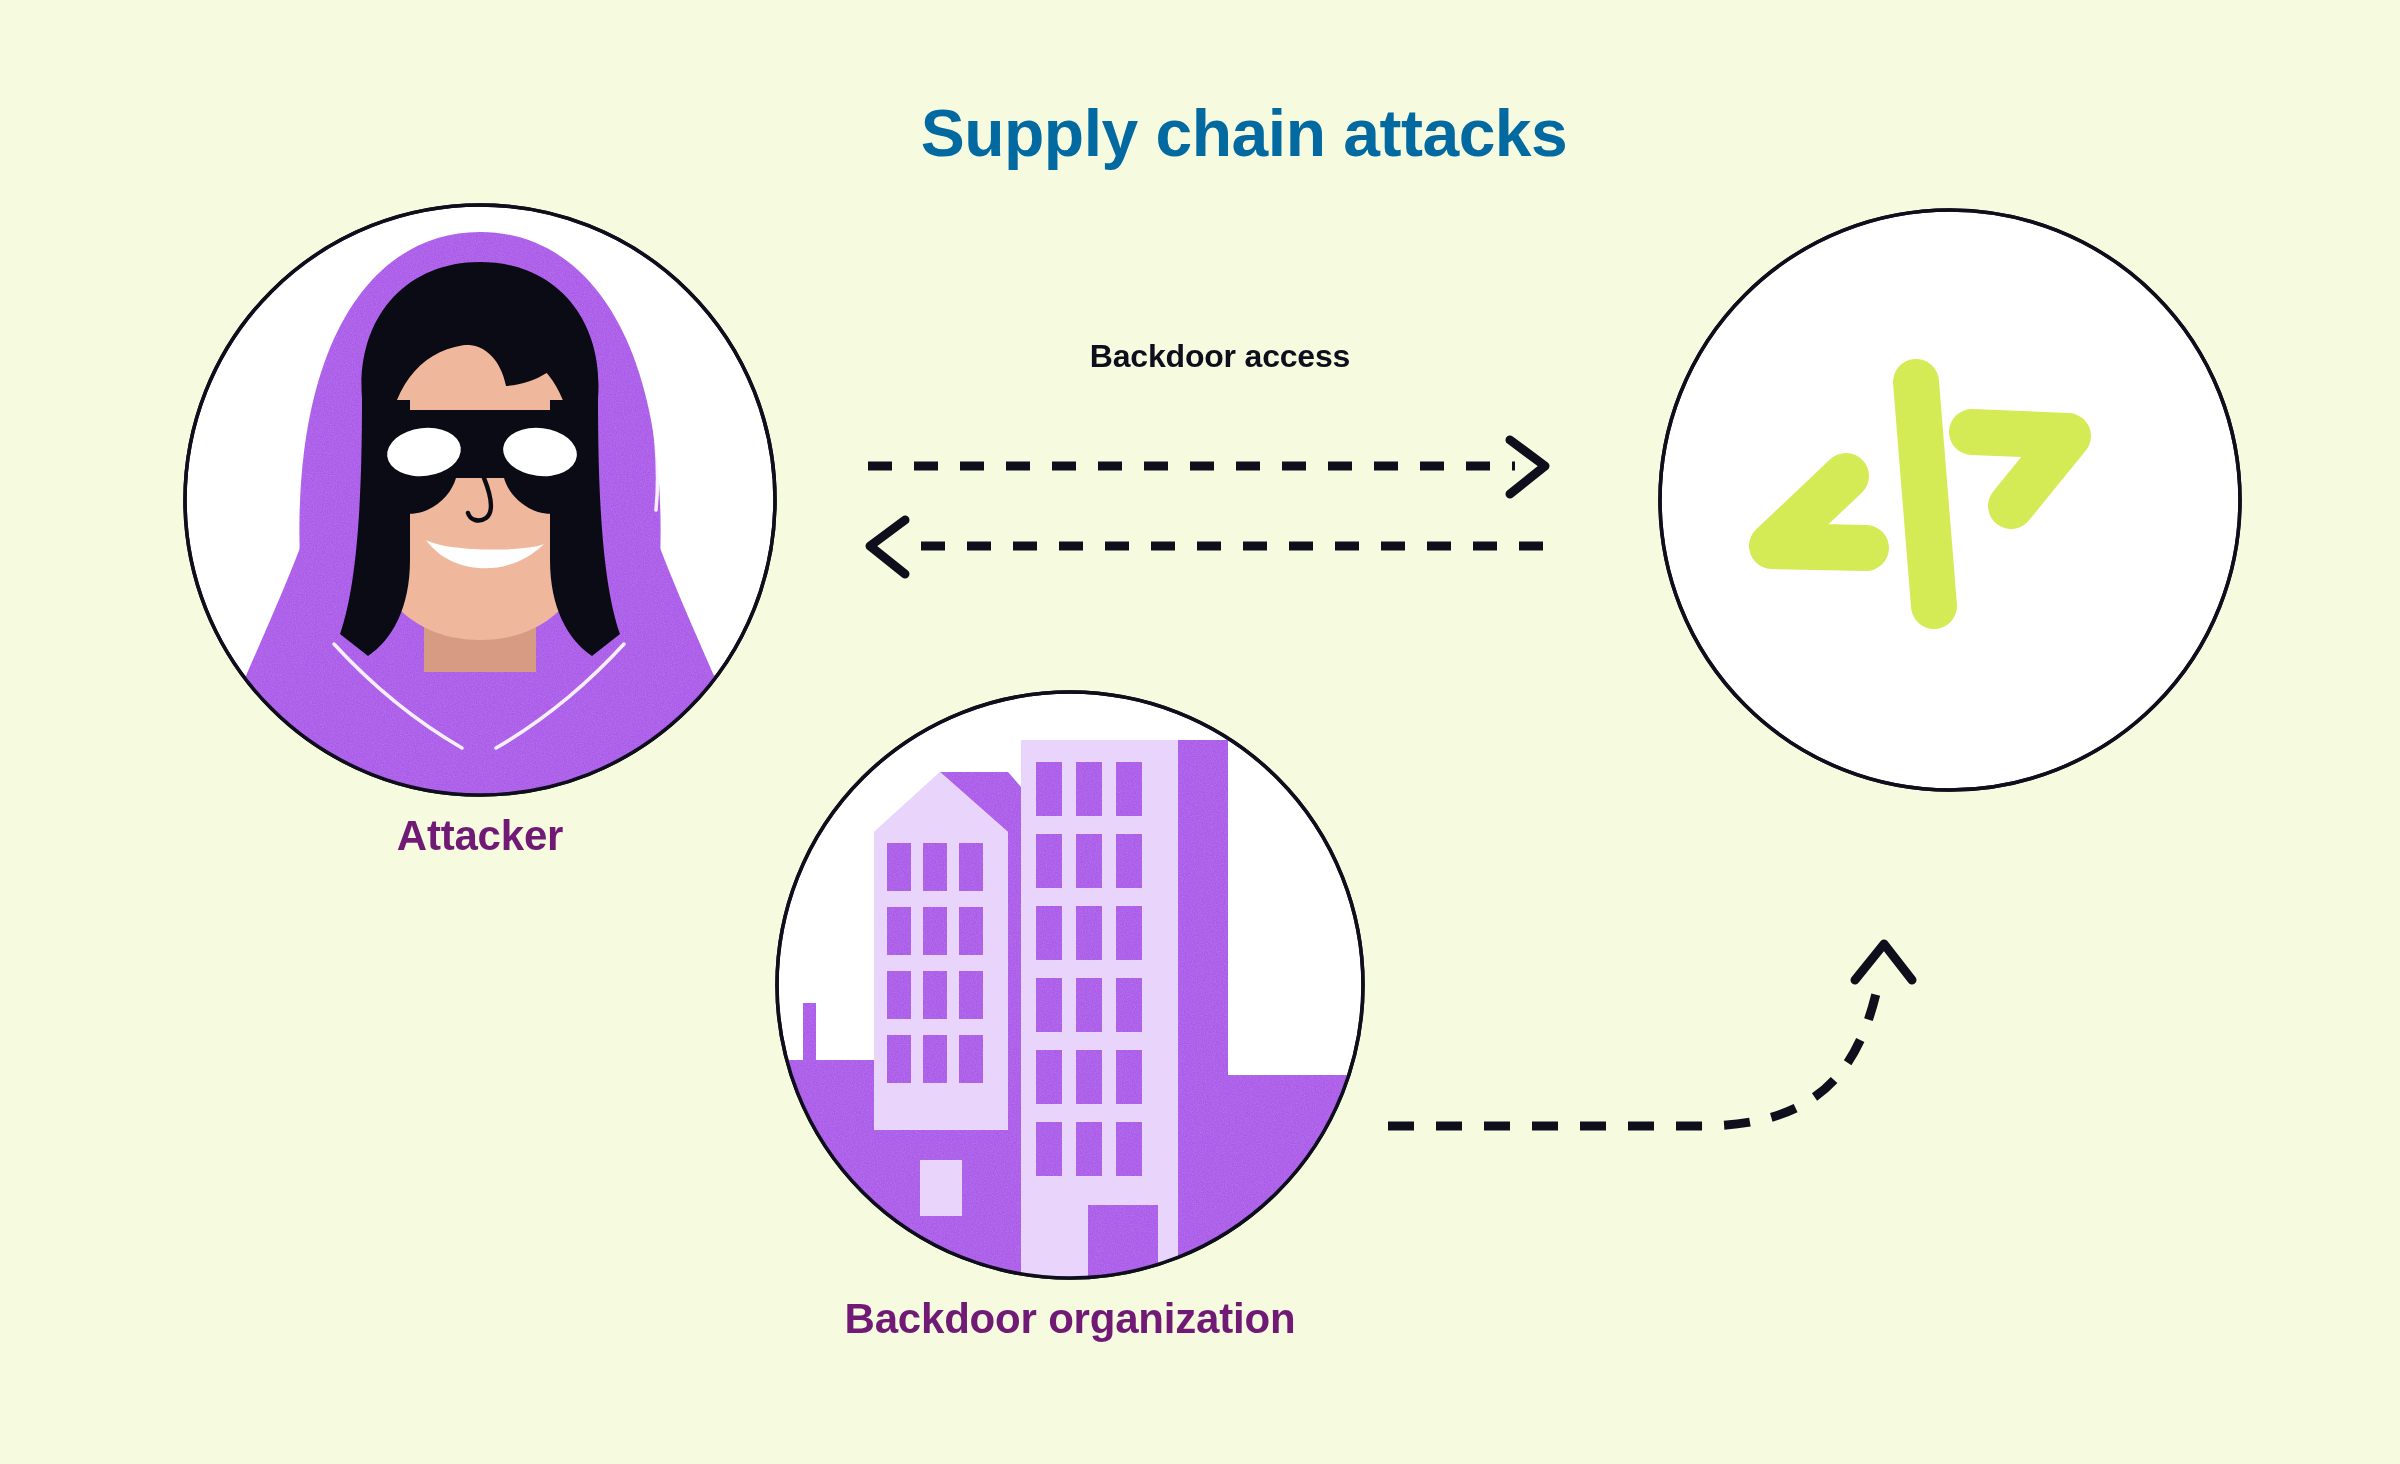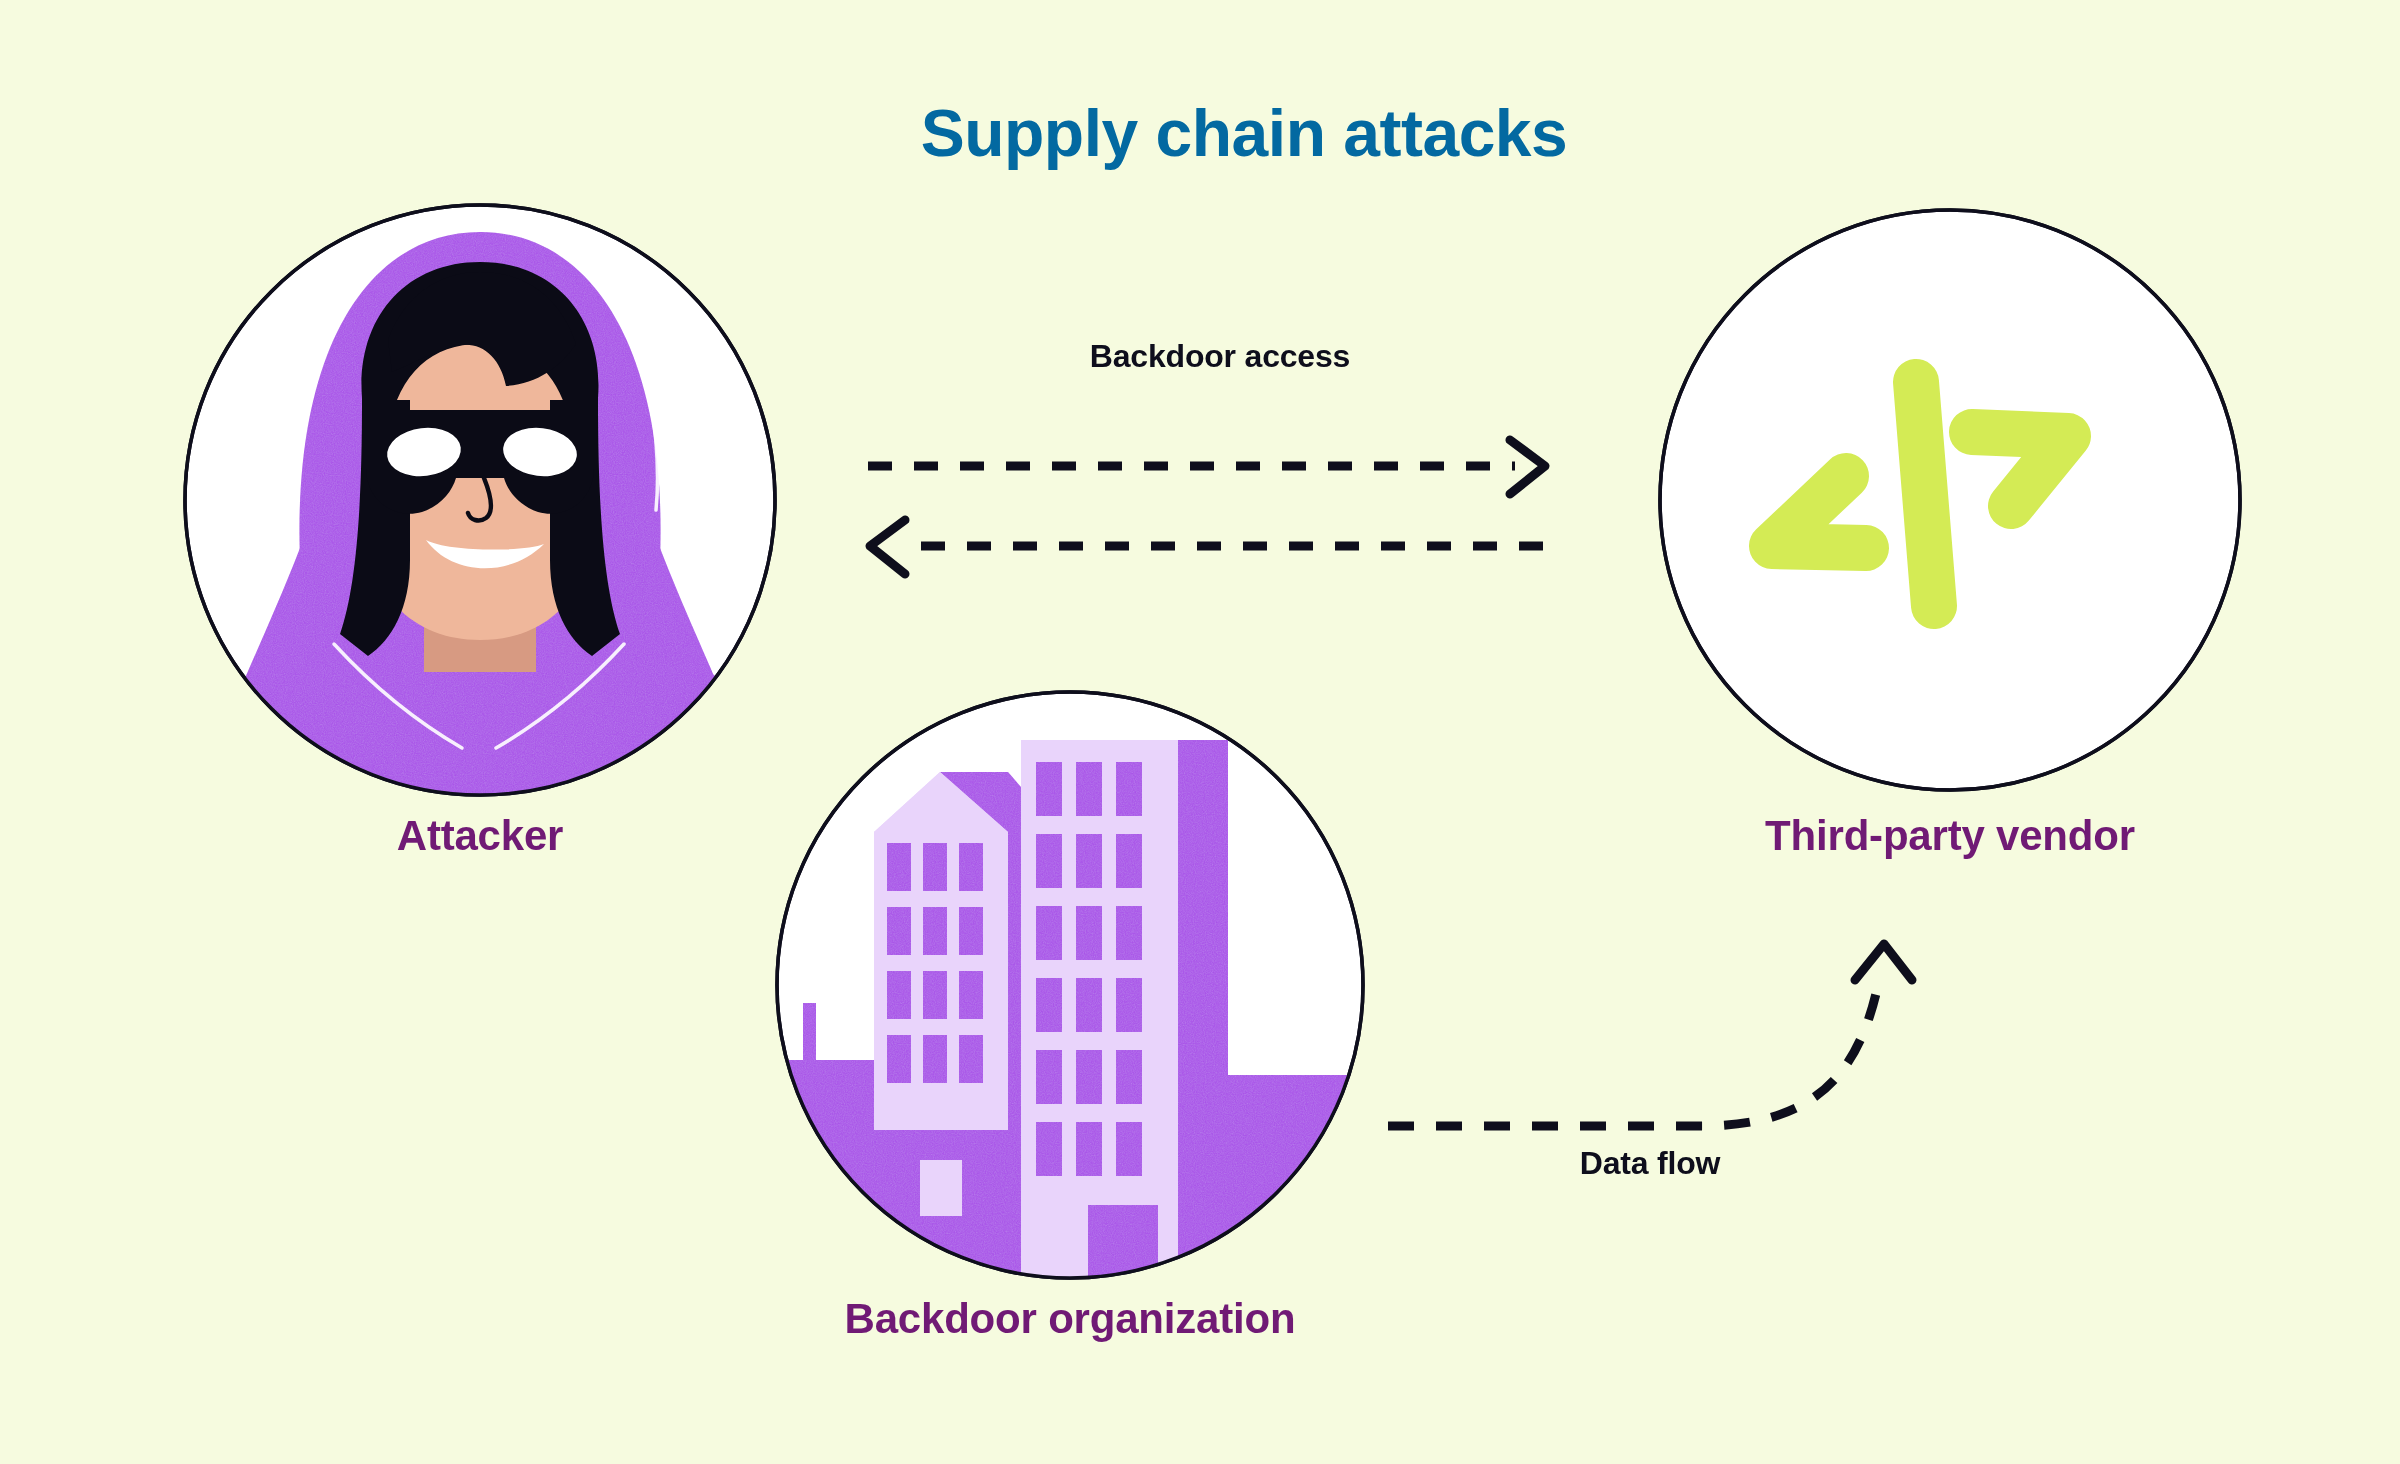--- a/index.html
+++ b/index.html
@@ -268,21 +268,19 @@
     <g>
       <path d="M 1388 1126 L 1700 1126 C 1810 1126 1860 1080 1880 975" fill="none" stroke="#0E0E1C" stroke-width="9" stroke-dasharray="26 22" stroke-linecap="butt"></path>
       <polyline points="1855,980 1884,944 1912,980" fill="none" stroke="#0E0E1C" stroke-width="9" stroke-linecap="round" stroke-linejoin="round"></polyline>
     </g>
   </svg>
 
   <div class="title-text">Supply chain attacks</div>
 
   <div class="node-label" id="label-attacker">Attacker</div>
 
-  <div class="node-label" id="label-vendor">Third-party vendor</div>
 
   <div class="node-label" id="label-organization">Backdoor organization</div>
 
   <div class="edge-label" id="label-backdoor">Backdoor access</div>
 
-  <div class="edge-label" id="label-dataflow">Data flow</div>
 
 </div>
 
 </body></html>

